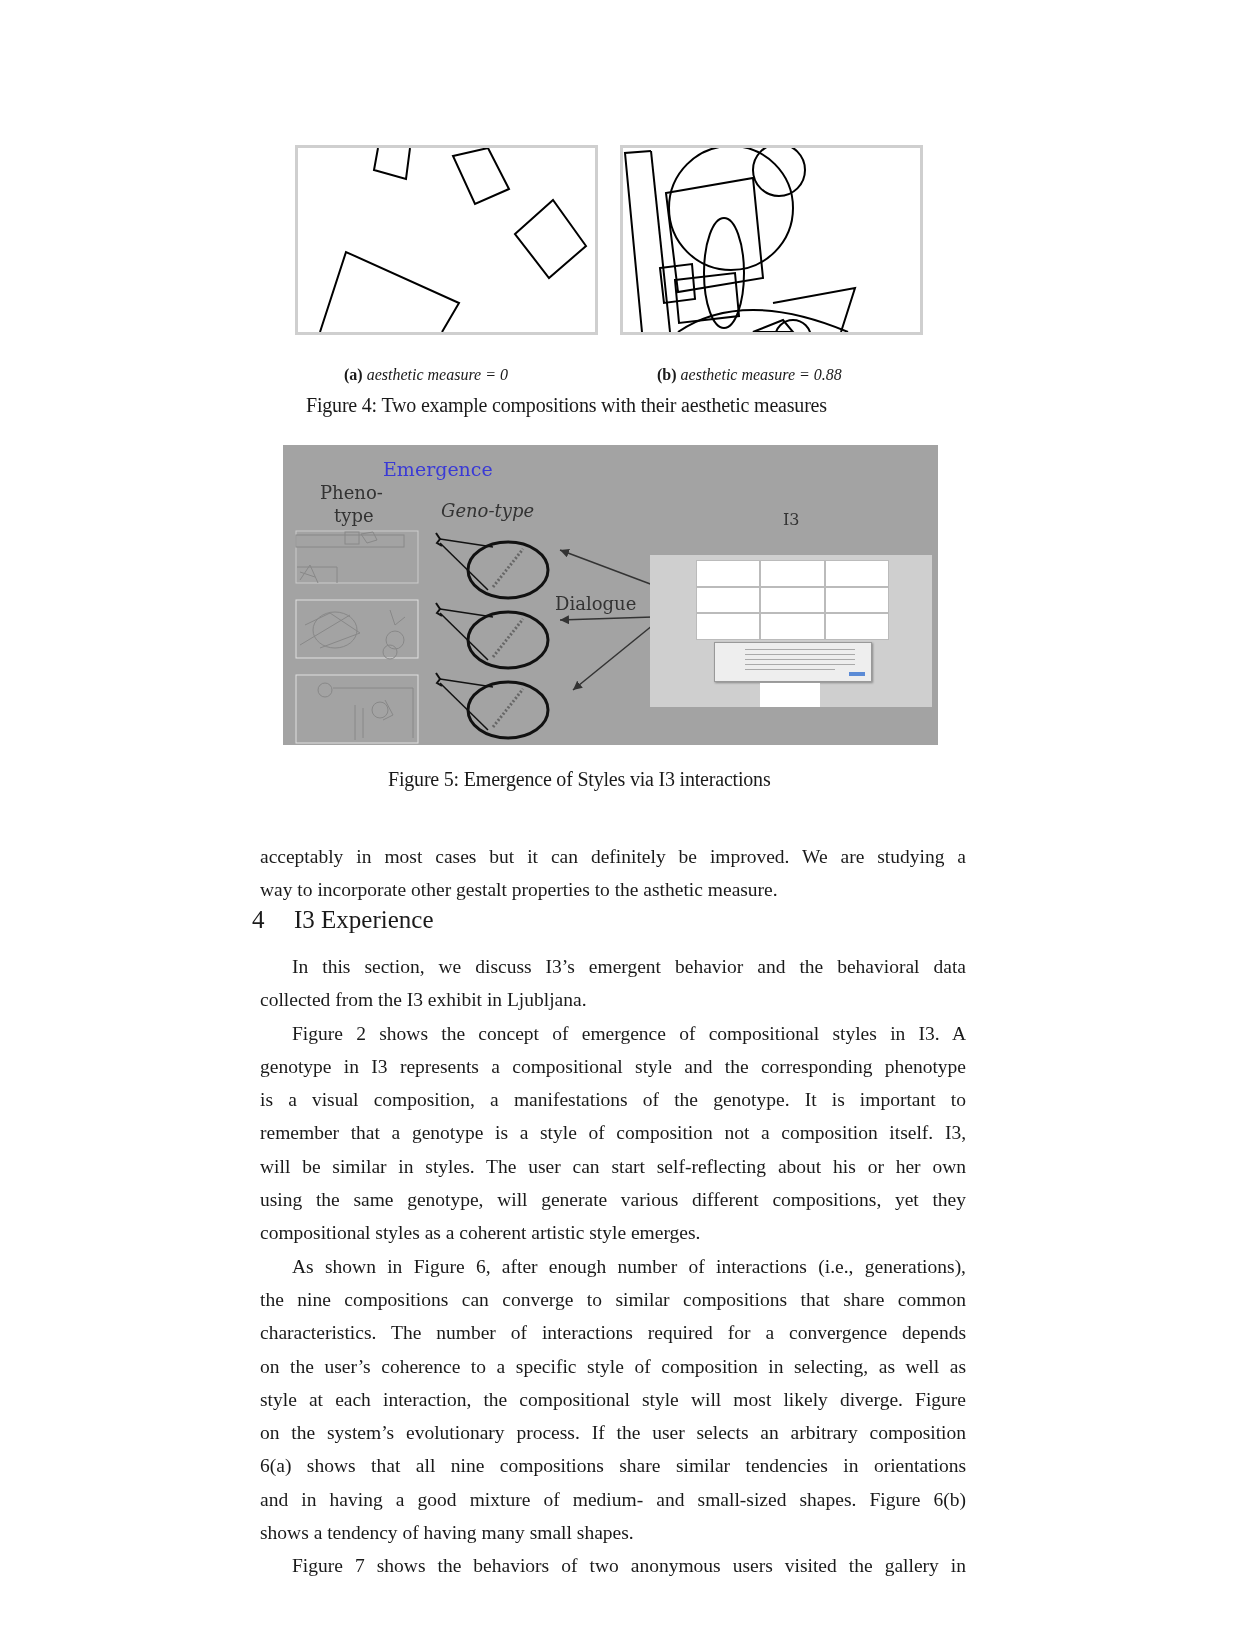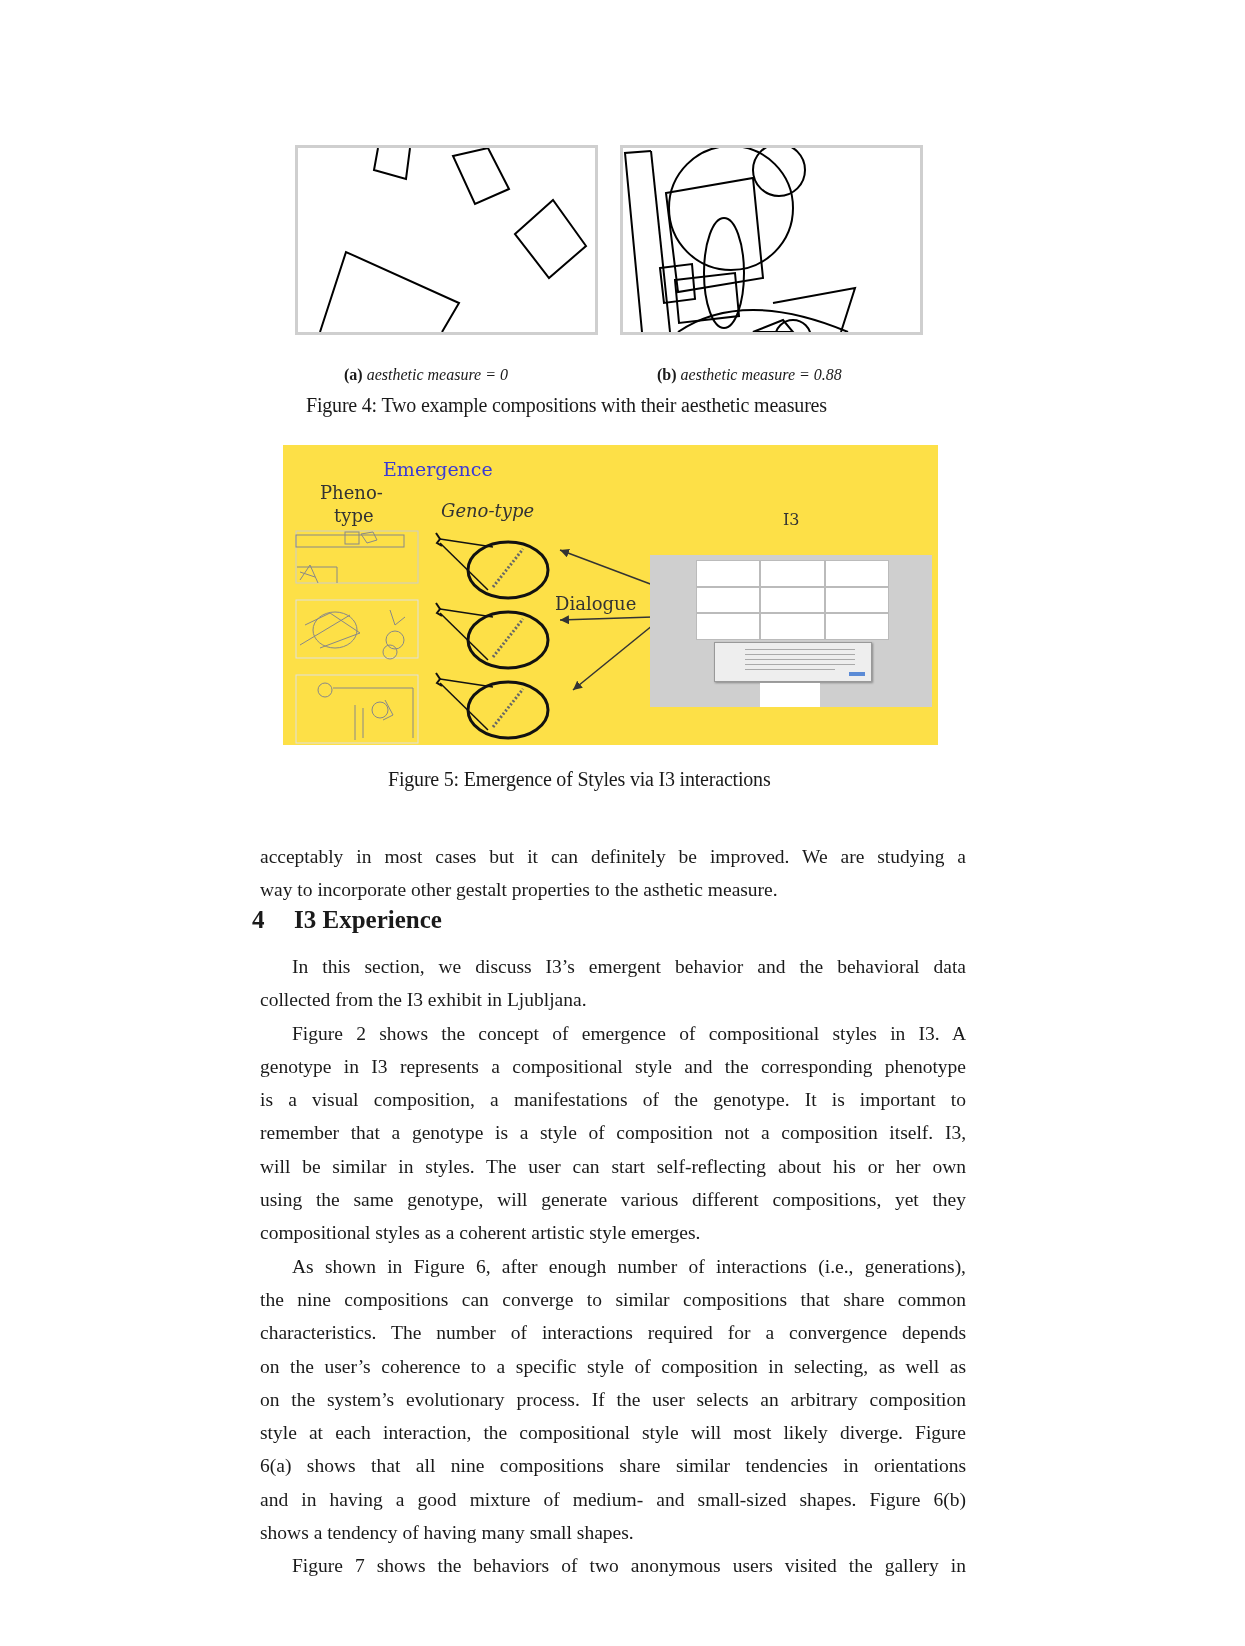--- a/index.html
+++ b/index.html
@@ -4,27 +4,27 @@
   <style>
     html, body { margin: 0; padding: 0; background: #ffffff; }
     body { width: 1245px; height: 1646px; position: relative; overflow: hidden;
            font-family: "Liberation Serif", "DejaVu Serif", serif; color: #1a1a1a; }
     .abs { position: absolute; }
     .fig-panel { position: absolute; border: 3px solid #cfcfcf; background: #fff; box-sizing: border-box; }
     .subcap { position: absolute; font-size: 16px; white-space: nowrap; }
     .subcap b { font-weight: bold; font-style: normal; }
     .subcap i { font-style: italic; }
     .caption { position: absolute; font-size: 20px; white-space: nowrap; letter-spacing: -0.2px; }
-    .fig5 { position: absolute; left: 283px; top: 445px; width: 655px; height: 300px; background: #fde047; }
+    .fig5 { position: absolute; left: 283px; top: 445px; width: 655px; height: 300px; background: #a3a3a3; }
     .fig5-label { position: absolute; font-family: "DejaVu Serif", serif; white-space: nowrap; color: #333; }
     .body-text { position: absolute; left: 252px; width: 722px; font-size: 19.5px; line-height: 25.3px; text-align: justify; }
     .body-text p { margin: 8px; text-align: justify; text-align-last: justify; }
     .body-text p.last { text-align-last: left; }
     .body-text p.indent { text-indent: 32px; }
-    .section-head { position: absolute; left: 252px; top: 906px; font-size: 25px; font-weight: bold; white-space: nowrap; }
+    .section-head { position: absolute; left: 252px; top: 906px; font-size: 25px; font-weight: normal; white-space: nowrap; }
     .section-head .num { display: inline-block; width: 42px; }
     .i3shot { position: absolute; left: 650px; top: 555px; width: 282px; height: 152px; background: #cfcfcf; }
     .i3grid { position: absolute; left: 46px; top: 5px; width: 193px; height: 80px; background: #fff;
               display: grid; grid-template-columns: repeat(3, 1fr); grid-template-rows: repeat(3, 1fr); }
     .i3grid div { border: 1px solid #bbb; }
     .dialog-box { position: absolute; left: 64px; top: 87px; width: 156px; height: 38px; background: #eeeeee; border: 1px solid #999; box-shadow: 1px 1px 2px #888; }
     .dialog-box .ok { position: absolute; right: 6px; bottom: 5px; width: 16px; height: 4px; background: #5b8bd6; }
     .dialog-box .line { position: absolute; left: 30px; height: 1px; background: #aaa; width: 110px; }
   </style>
 </head>
@@ -183,22 +183,22 @@
     <p>remember that a genotype is a style of composition not a composition itself. I3,</p>
     <p>will be similar in styles. The user can start self-reflecting about his or her own</p>
     <p>using the same genotype, will generate various different compositions, yet they</p>
     <p class="last">compositional styles as a coherent artistic style emerges.</p>
   </div>
   <div>
     <p class="indent">As shown in Figure 6, after enough number of interactions (i.e., generations),</p>
     <p>the nine compositions can converge to similar compositions that share common</p>
     <p>characteristics. The number of interactions required for a convergence depends</p>
     <p>on the user’s coherence to a specific style of composition in selecting, as well as</p>
+    <p>style at each interaction, the compositional style will most likely diverge. Figure</p>
     <p>on the system’s evolutionary process. If the user selects an arbitrary composition</p>
-    <p>style at each interaction, the compositional style will most likely diverge. Figure</p>
     <p>6(a) shows that all nine compositions share similar tendencies in orientations</p>
     <p>and in having a good mixture of medium- and small-sized shapes. Figure 6(b)</p>
     <p class="last">shows a tendency of having many small shapes.</p>
   </div>
   <div>
     <p class="indent">Figure 7 shows the behaviors of two anonymous users visited the gallery in</p>
   </div>
 </div>
 
 </body></html>

